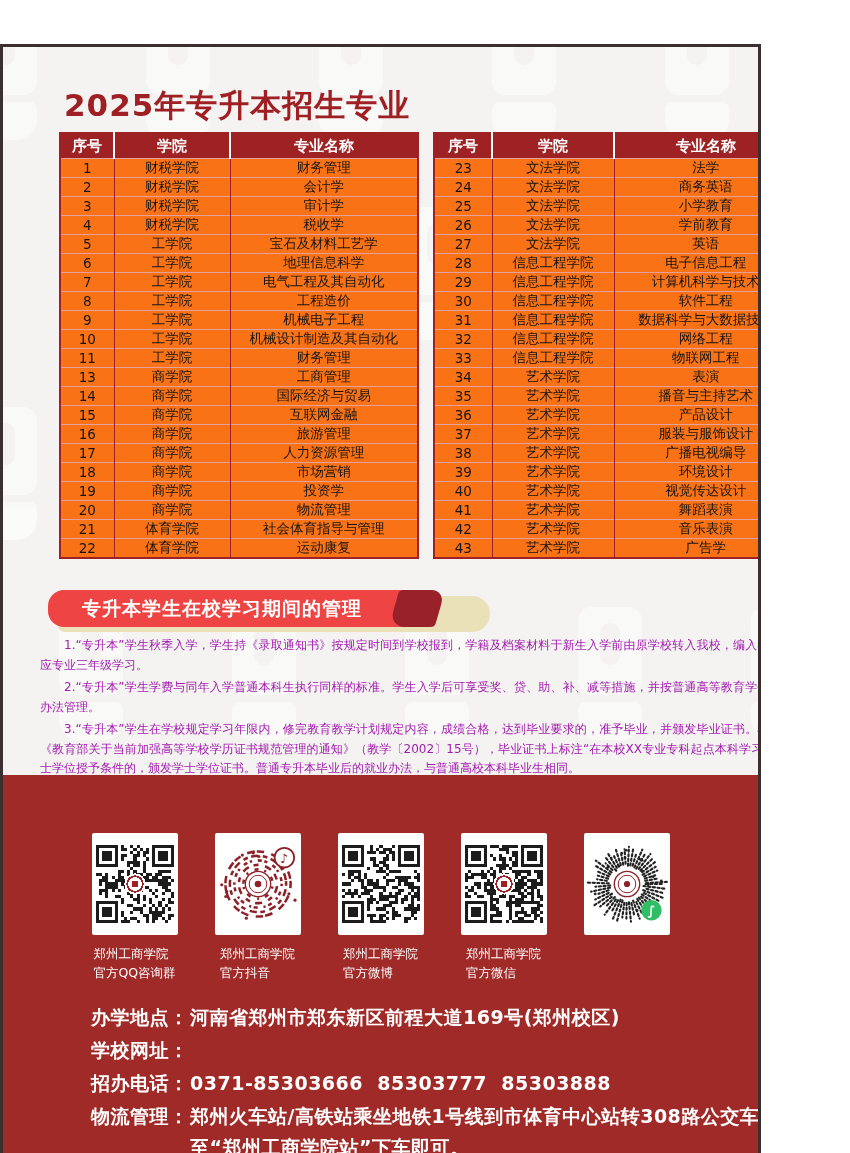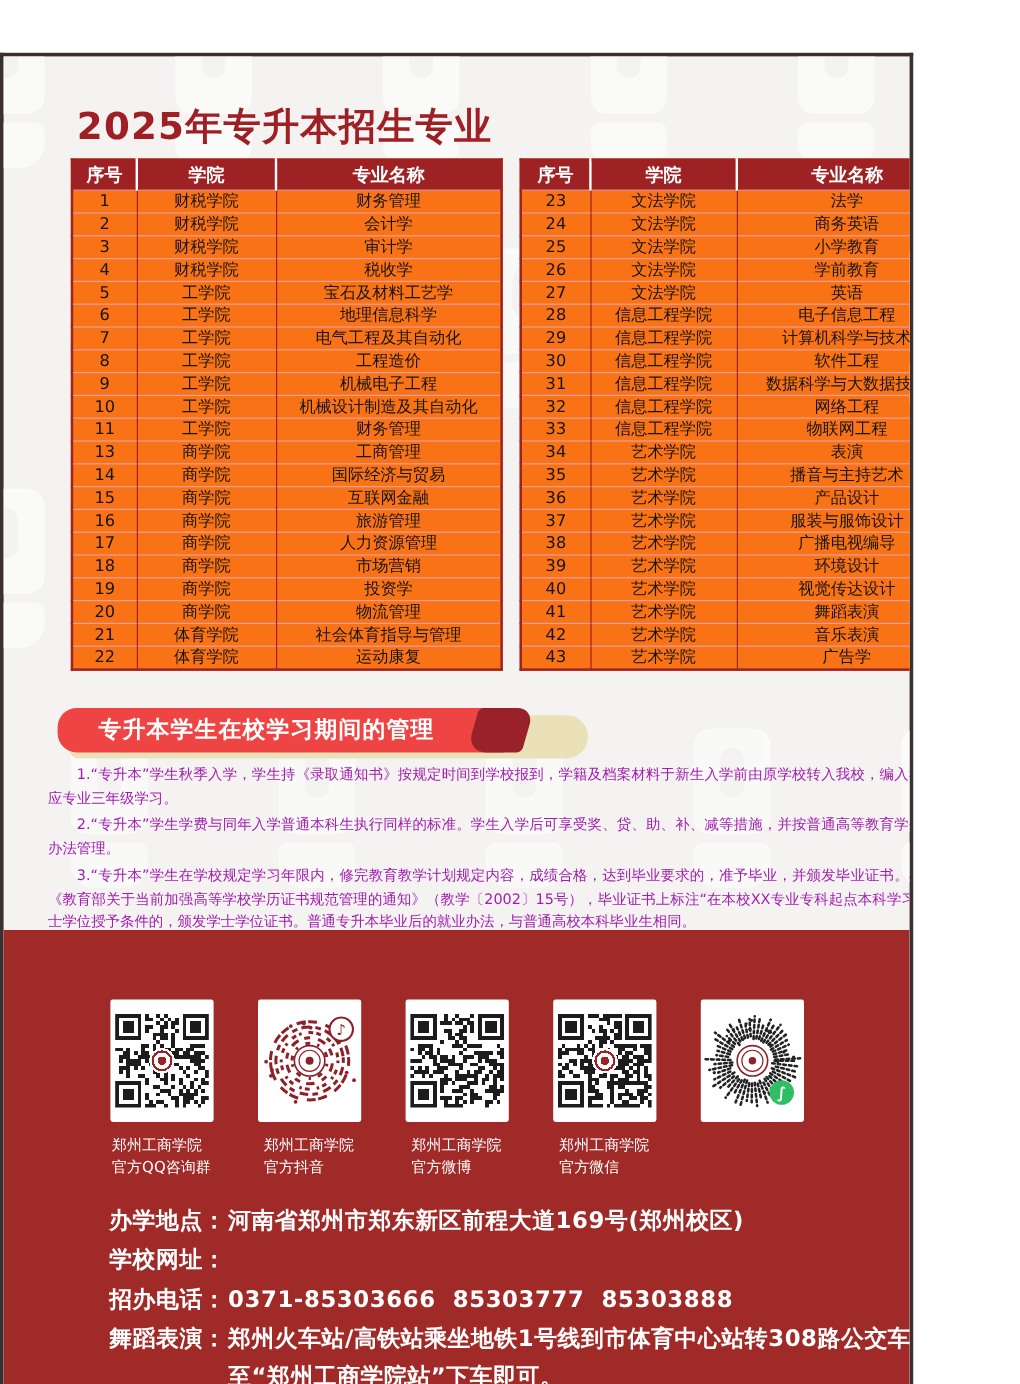--- a/index.html
+++ b/index.html
@@ -1227,21 +1227,21 @@
           <span class="contact-value">河南省郑州市郑东新区前程大道169号(郑州校区)</span>
         </div>
         <div class="contact-line">
           <span class="contact-label">学校网址：</span>
         </div>
         <div class="contact-line">
           <span class="contact-label">招办电话：</span>
           <span class="contact-value">0371-85303666  85303777  85303888</span>
         </div>
         <div class="contact-line">
-          <span class="contact-label">舞蹈表演：</span>
+          <span class="contact-label">物流管理：</span>
           <span class="contact-value">郑州火车站/高铁站乘坐地铁1号线到市体育中心站转308路公交车</span>
         </div>
         <div class="contact-value2">至“郑州工商学院站”下车即可。</div>
       </div>
     <div class="footer-strip"></div>
   </div>
 
 </div>
 
 </body></html>

